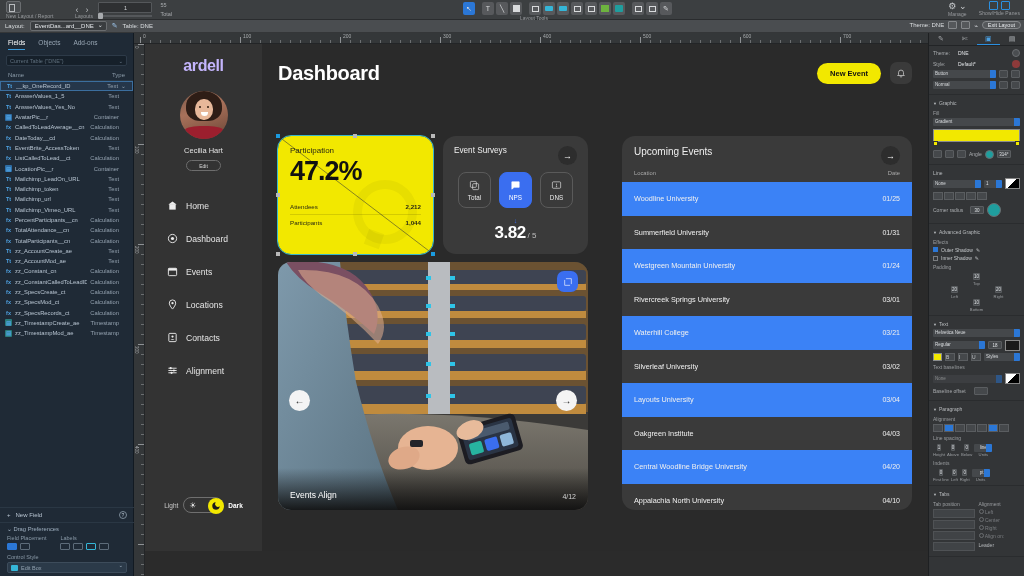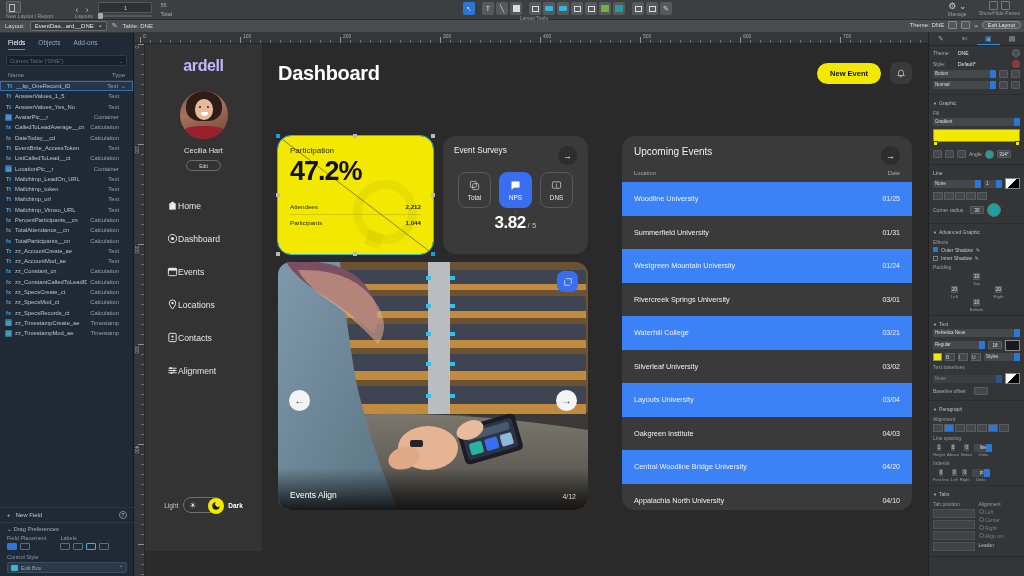--- a/index.html
+++ b/index.html
@@ -182,21 +182,21 @@
   .avatar .smile { position:absolute; left:21px; top:21px; width:7px; height:3.5px; background:#fff; border-radius:0 0 6px 6px; }
   .avatar .body { position:absolute; left:4px; bottom:0; width:40px; height:13px; background:#9c1f2e; border-radius:40% 40% 0 0; }
   .uname { margin-top: 7px; font-size: 7.5px; color: #e2e2e2; }
   .edit-btn {
     margin-top: 5px; width: 35px; height: 11px; border: 1px solid #6d6d6d; border-radius: 6px;
     display: flex; align-items: center; justify-content: center;
     font-size: 5px; color: #d8d8d8;
   }
   .nav { margin-top: 18px; width: 100%; padding-left: 22px; }
   .nav-item {
-    display: flex; align-items: center; height: 33px;
+    display: flex; align-items: center; gap: 8px; height: 33px;
     font-size: 8.6px; color: #e6e6e6;
   }
   .nav-item .ni { width: 11px; height: 11px; display:flex; align-items:center; justify-content:center; }
   .nav-item svg { width: 11px; height: 11px; fill: #ededed; }
   .theme-toggle {
     position: absolute; bottom: 38px; left: 0; width: 117px;
     display: flex; align-items: center; justify-content: center; gap: 5px;
   }
   .theme-toggle .lab { font-size: 6.5px; color: #c9c9c9; }
   .theme-toggle .lab.on { color: #fff; font-weight: bold; }
@@ -269,21 +269,21 @@
   }
   .surv-tiles { display: flex; gap: 8px; margin-top: 7px; justify-content: center; }
   .stile {
     width: 33px; height: 36px; border-radius: 8px; border: 1px solid #5a5a5a;
     display: flex; flex-direction: column; align-items: center; justify-content: center; gap: 3px;
     font-size: 6.3px; color: #eaeaea;
   }
   .stile.active { background: #3a6ef0; border-color: #3a6ef0; color: #fff; }
   .stile svg { width: 11px; height: 11px; fill: none; stroke: #eaeaea; stroke-width: 1.4; }
   .stile.active svg { fill: #fff; stroke: #fff; }
-  .surv-score { text-align: center; margin-top: 0; position: relative; }
+  .surv-score { text-align: center; margin-top: 10px; position: relative; }
   .surv-score .caret { color: #3a6ef0; font-size: 7px; line-height: 5px; }
   .surv-score .num { font-size: 17px; font-weight: bold; color: #fff; letter-spacing: -0.5px; }
   .surv-score .den { font-size: 8px; color: #bcbcbc; margin-left: 2px; }
 
   
   .card-media {
     position: absolute; left: 0; top: 170px; width: 310px; height: 248px;
     border-radius: 13px; overflow: hidden; background: #5a5348;
   }
   .media-photo { position: absolute; inset: 0; }

